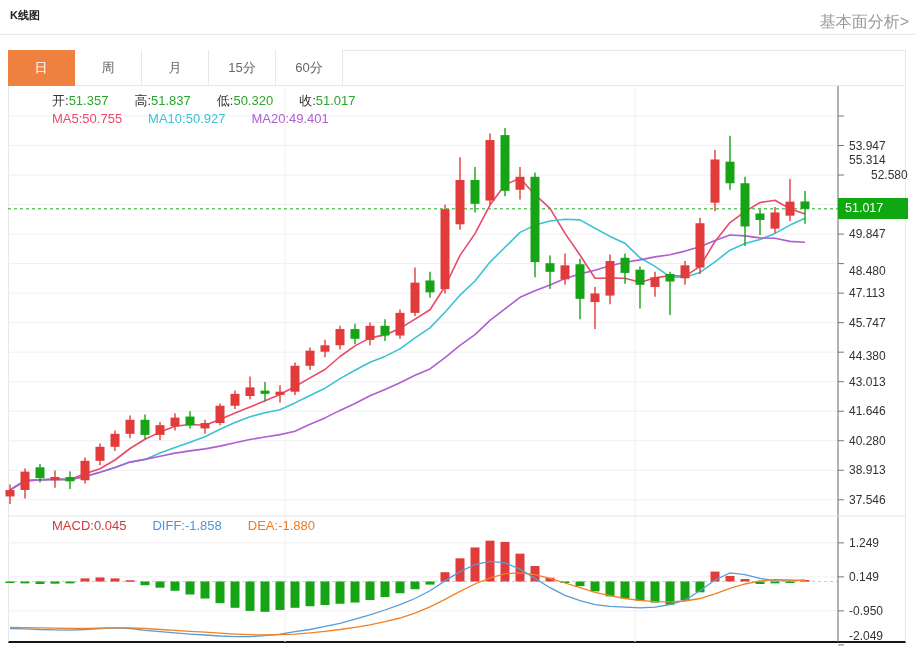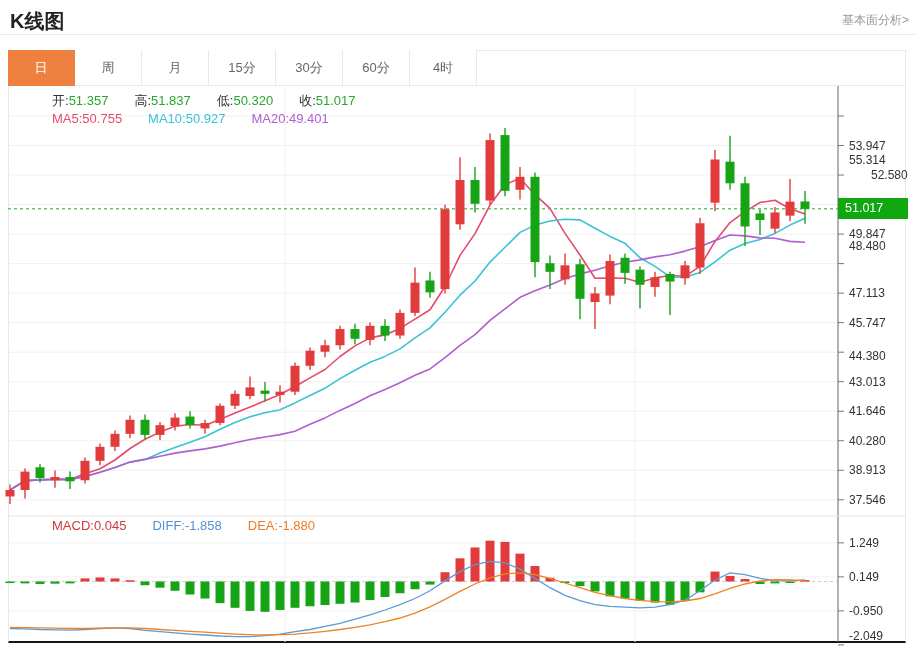--- a/index.html
+++ b/index.html
@@ -1,19 +1,19 @@
 <!DOCTYPE html>
 <html><head>
 <meta charset="utf-8">
 <style>
   html,body{margin:0;padding:0;background:#fff;width:915px;height:647px;overflow:hidden;
     font-family:"Liberation Sans","DejaVu Sans",sans-serif;}
   #stage{position:relative;width:915px;height:647px;background:#fff;}
-  .page-title{position:absolute;left:10px;top:8px;font-size:20px;font-weight:bold;color:#222;}
-  .fund-link{position:absolute;right:6px;top:12px;font-size:12px;color:#999;cursor:pointer;}
+  .page-title{position:absolute;left:10px;top:8px;font-size:11px;font-weight:bold;color:#222;}
+  .fund-link{position:absolute;right:6px;top:12px;font-size:16px;color:#999;cursor:pointer;}
   .top-divider{position:absolute;left:0;top:34px;width:915px;height:0;border-top:1px solid #e8e8e8;}
   .panel{position:absolute;left:8px;top:50px;width:898px;height:593px;
     border:1px solid #e8e8e8;border-bottom:2px solid #161616;box-sizing:border-box;}
   .tabs{position:absolute;left:8px;top:50px;height:36px;display:flex;z-index:5;}
   .tab{width:67px;height:36px;line-height:36px;text-align:center;font-size:13px;color:#666;
     background:#fff;border-right:1px solid #e8e8e8;border-bottom:1px solid #e8e8e8;cursor:pointer;box-sizing:border-box;}
   .tab.active{background:#ee8040;color:#fff;border-color:#ee8040;}
   .tabs-underline{position:absolute;left:8px;top:85px;width:898px;border-top:1px solid #e8e8e8;z-index:1;}
   svg#chart-svg{position:absolute;left:0;top:0;z-index:2;}
   .info-row{position:absolute;left:52px;font-size:13px;z-index:6;white-space:nowrap;}
@@ -30,23 +30,21 @@
   <div class="fund-link">基本面分析&gt;</div>
   <div class="top-divider"></div>
 
   <div class="panel"></div>
 
   <div class="tabs">
       <div class="tab active">日</div>
       <div class="tab">周</div>
       <div class="tab">月</div>
       <div class="tab">15分</div>
-      <div class="tab">30分</div>
       <div class="tab">60分</div>
-      <div class="tab">4时</div>
     </div>
   <div class="tabs-underline"></div>
 
   <svg id="chart-svg" width="915" height="647">
     <g id="grid-layer">
         <line x1="8" y1="116" x2="838" y2="116" stroke="#f0f0f0" stroke-width="1"></line>
         <line x1="8" y1="145.52719999999994" x2="838" y2="145.52719999999994" stroke="#f0f0f0" stroke-width="1"></line>
         <line x1="8" y1="175.05440000000004" x2="838" y2="175.05440000000004" stroke="#f0f0f0" stroke-width="1"></line>
         <line x1="8" y1="204.56000000000003" x2="838" y2="204.56000000000003" stroke="#f0f0f0" stroke-width="1"></line>
         <line x1="8" y1="234.0872" x2="838" y2="234.0872" stroke="#f0f0f0" stroke-width="1"></line>
@@ -269,21 +267,21 @@
   <div class="info-row" id="ohlc-row" style="top:92px;"><span class="info-item"><span style="color: rgb(51, 51, 51);">开:</span><span style="color: rgb(43, 166, 43);">51.357</span></span><span class="info-item"><span style="color: rgb(51, 51, 51);">高:</span><span style="color: rgb(43, 166, 43);">51.837</span></span><span class="info-item"><span style="color: rgb(51, 51, 51);">低:</span><span style="color: rgb(43, 166, 43);">50.320</span></span><span class="info-item"><span style="color: rgb(51, 51, 51);">收:</span><span style="color: rgb(43, 166, 43);">51.017</span></span></div>
   <div class="info-row" id="ma-row" style="top:111px;"><span class="info-item"><span style="color: rgb(232, 74, 106);">MA5:</span><span style="color: rgb(232, 74, 106);">50.755</span></span><span class="info-item"><span style="color: rgb(59, 194, 212);">MA10:</span><span style="color: rgb(59, 194, 212);">50.927</span></span><span class="info-item"><span style="color: rgb(175, 95, 208);">MA20:</span><span style="color: rgb(175, 95, 208);">49.401</span></span></div>
   <div class="info-row" id="macd-row" style="top:518px;"><span class="info-item"><span style="color: rgb(208, 57, 59);">MACD:</span><span style="color: rgb(208, 57, 59);">0.045</span></span><span class="info-item"><span style="color: rgb(79, 147, 216);">DIFF:</span><span style="color: rgb(79, 147, 216);">-1.858</span></span><span class="info-item"><span style="color: rgb(238, 123, 35);">DEA:</span><span style="color: rgb(238, 123, 35);">-1.880</span></span></div>
 
   <div id="price-axis">
       <div class="axis-label" style="left: 849px; top: 109px; margin-top: 44px;">55.314</div>
       <div class="axis-label" style="left: 849px; top: 138.527px;">53.947</div>
       <div class="axis-label" style="left: 849px; top: 168.054px; margin-left: 22px;">52.580</div>
       <div class="axis-label" style="left: 849px; top: 197.56px;">51.214</div>
       <div class="axis-label" style="left: 849px; top: 227.087px;">49.847</div>
-      <div class="axis-label" style="left: 849px; top: 239px;">48.480</div>
+      <div class="axis-label" style="left: 849px; top: 264px;">48.480</div>
       <div class="axis-label" style="left: 849px; top: 286.142px;">47.113</div>
       <div class="axis-label" style="left: 849px; top: 315.647px;">45.747</div>
       <div class="axis-label" style="left: 849px; top: 349px;">44.380</div>
       <div class="axis-label" style="left: 849px; top: 374.702px;">43.013</div>
       <div class="axis-label" style="left: 849px; top: 404.229px;">41.646</div>
       <div class="axis-label" style="left: 849px; top: 433.734px;">40.280</div>
       <div class="axis-label" style="left: 849px; top: 463.262px;">38.913</div>
       <div class="axis-label" style="left: 849px; top: 492.789px;">37.546</div>
     </div>
   <div id="macd-axis">

